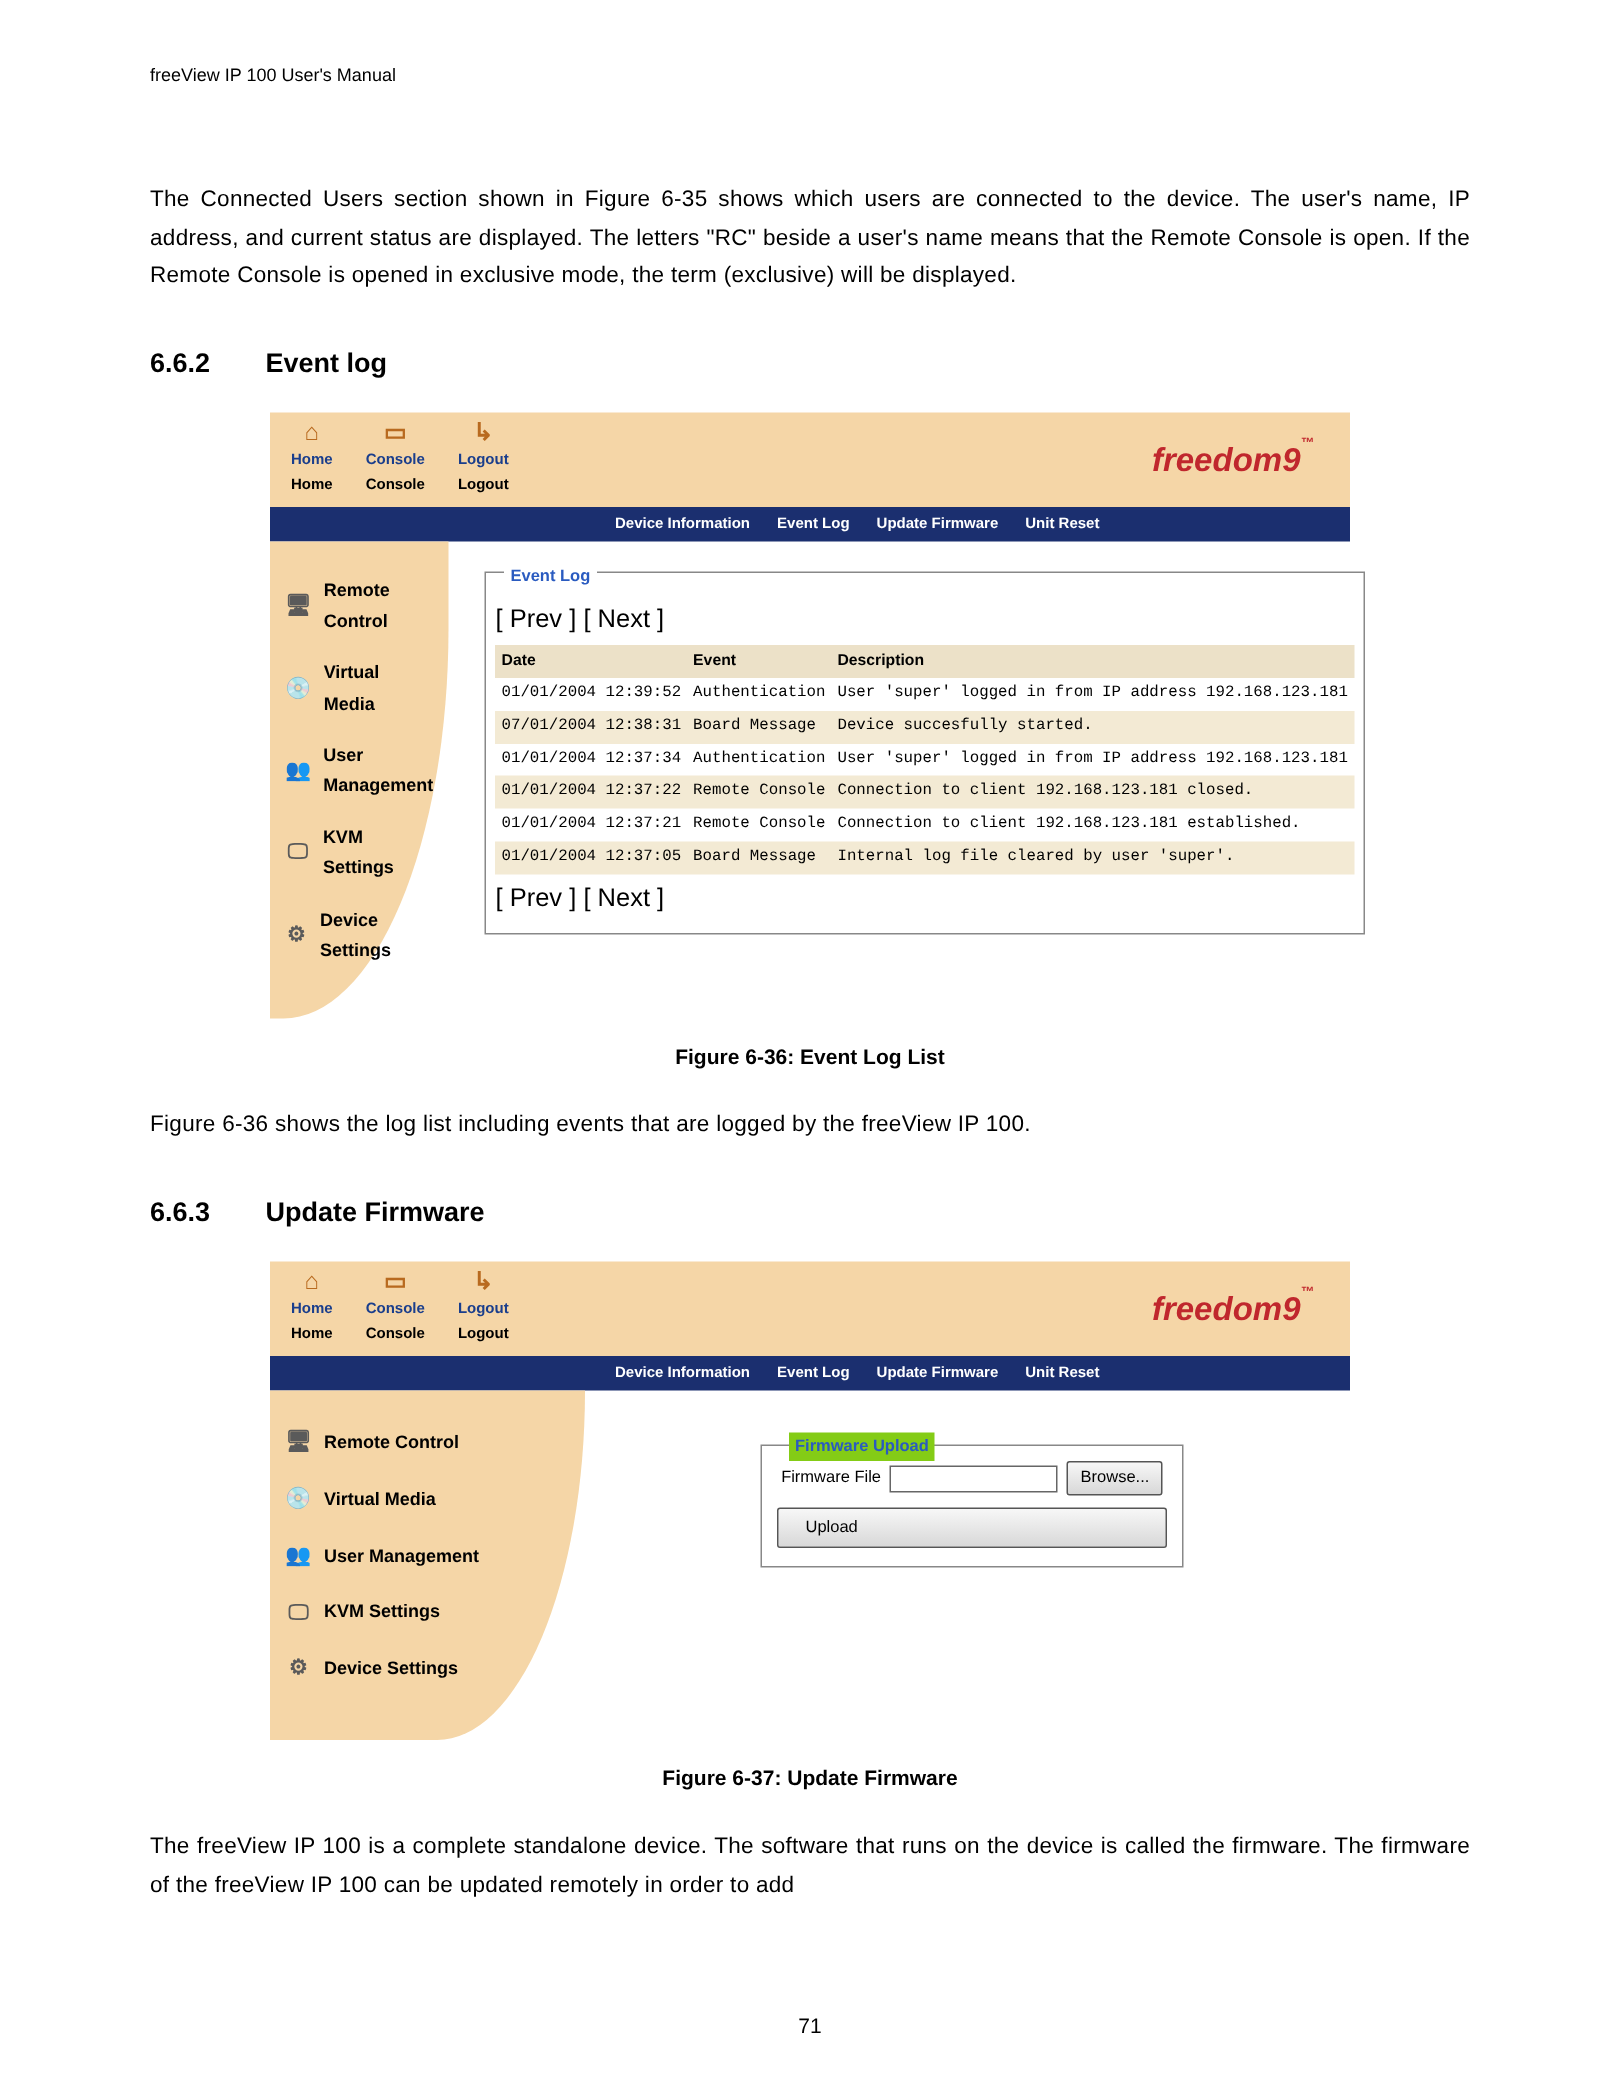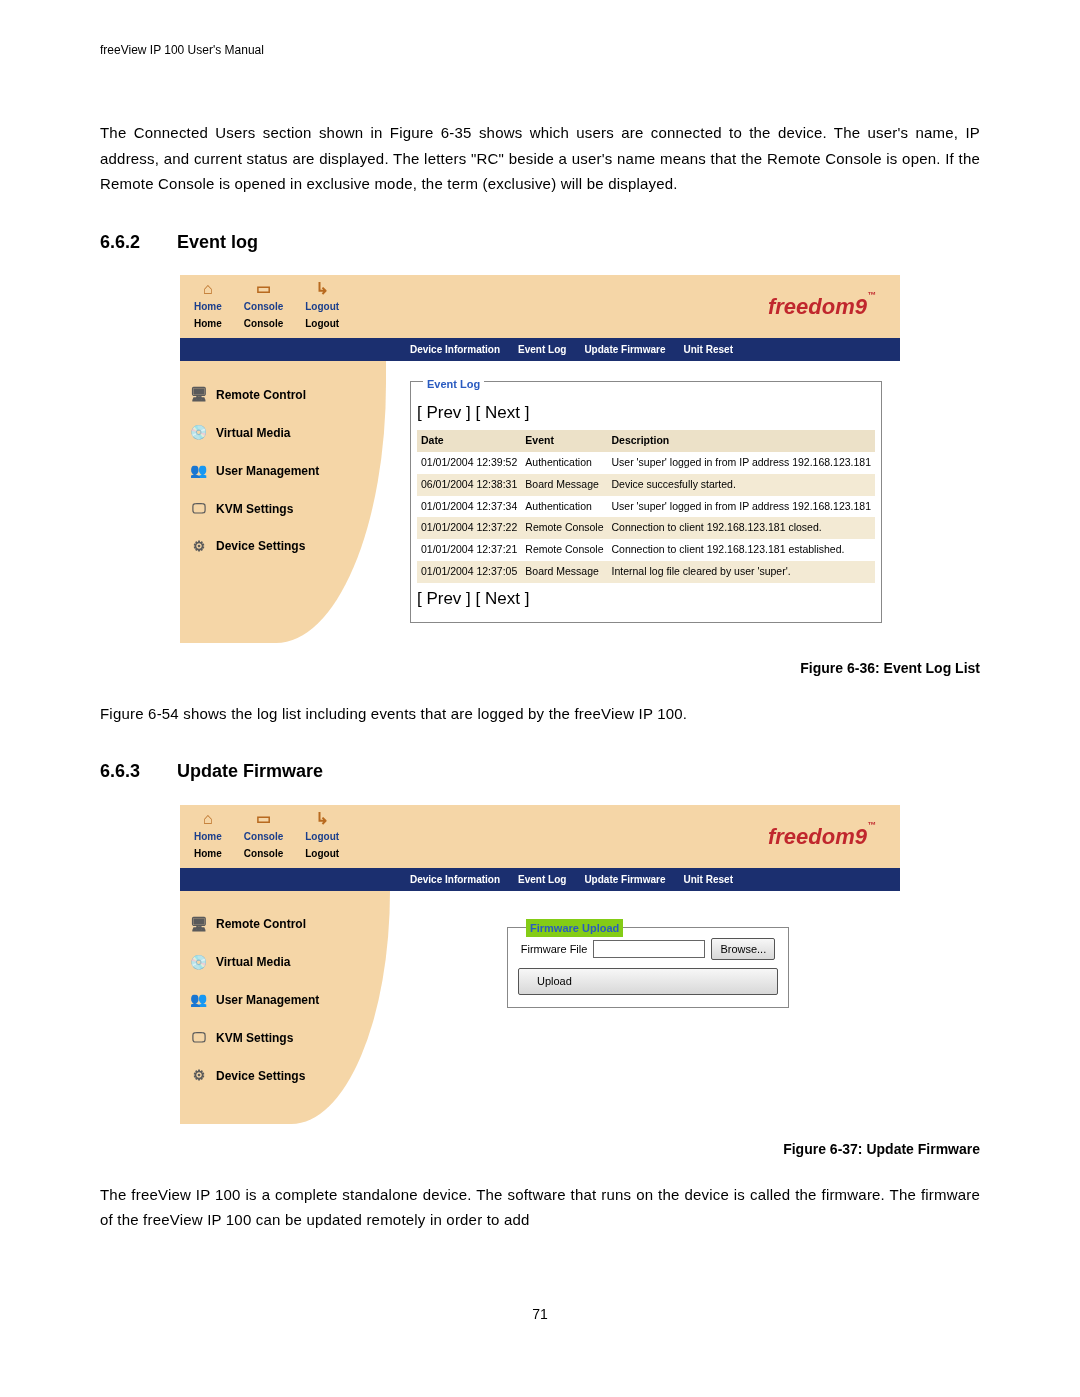--- a/index.html
+++ b/index.html
@@ -23,21 +23,21 @@
   .section-heading .num {
     display: inline-block;
     width: 72px;
   }
   .para {
     text-align: justify;
     margin: 0 0 6px 0;
     letter-spacing: 0.2px;
   }
   .figure-caption {
-    text-align: right;
+    text-align: center;
     font-weight: bold;
     font-size: 14px;
     margin: 14px 0 20px 0;
   }
   .page-num {
     text-align: center;
     font-size: 14px;
     margin-top: 70px;
   }
 
@@ -152,20 +152,21 @@
   }
   table.log th {
     text-align: left;
     font-weight: bold;
     background: #ece1c8;
     padding: 2px 4px;
   }
   table.log td {
     padding: 2px 4px;
     white-space: nowrap;
+    font-family: Liberation Mono, monospace;
   }
   table.log tr.alt td { background: #f3ead4; }
 
   
   .fw-box {
     border: 1px solid #888;
     width: 260px;
     margin: 16px auto 0 auto;
     padding: 10px 10px 12px 10px;
     position: relative;
@@ -275,21 +276,21 @@
               <th>Description</th>
             </tr>
               </thead>
             <tbody id="log-rows">
                 <tr>
                   <td>01/01/2004 12:39:52</td>
                   <td>Authentication</td>
                   <td>User 'super' logged in from IP address 192.168.123.181</td>
                 </tr>
                 <tr class="alt">
-                  <td>06/01/2004 12:38:31</td>
+                  <td>07/01/2004 12:38:31</td>
                   <td>Board Message</td>
                   <td>Device succesfully started.</td>
                 </tr>
                 <tr>
                   <td>01/01/2004 12:37:34</td>
                   <td>Authentication</td>
                   <td>User 'super' logged in from IP address 192.168.123.181</td>
                 </tr>
                 <tr class="alt">
                   <td>01/01/2004 12:37:22</td>
@@ -313,21 +314,21 @@
             <span>[ Next ]</span>
           </div>
         </div>
       </div>
     </div>
   </div>
 </div>
 
 <div class="figure-caption">Figure 6-36: Event Log List</div>
 
-<p class="para">Figure 6-54 shows the log list including events that are logged by the freeView IP 100.</p>
+<p class="para">Figure 6-36 shows the log list including events that are logged by the freeView IP 100.</p>
 
 <div class="section-heading">
   <span class="num">6.6.3</span>
   <span>Update Firmware</span>
 </div>
 
 <div class="shot">
   <div class="shot-top">
     <div class="top-icons" id="top-icons-2">
         <div class="top-icon"><span class="glyph">⌂</span><span>Home</span><br><span class="lab2">Home</span></div>

